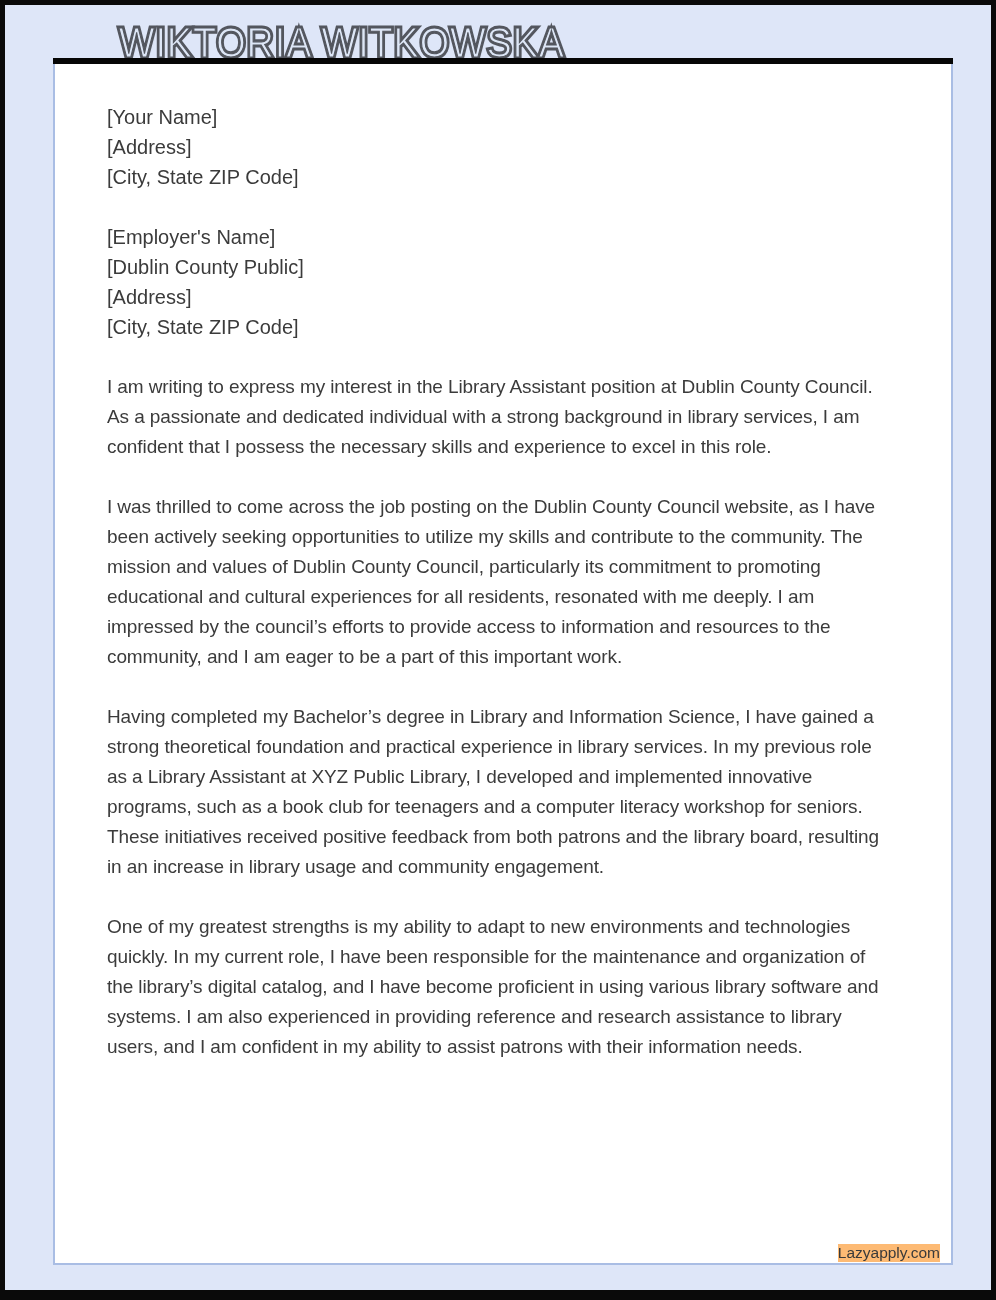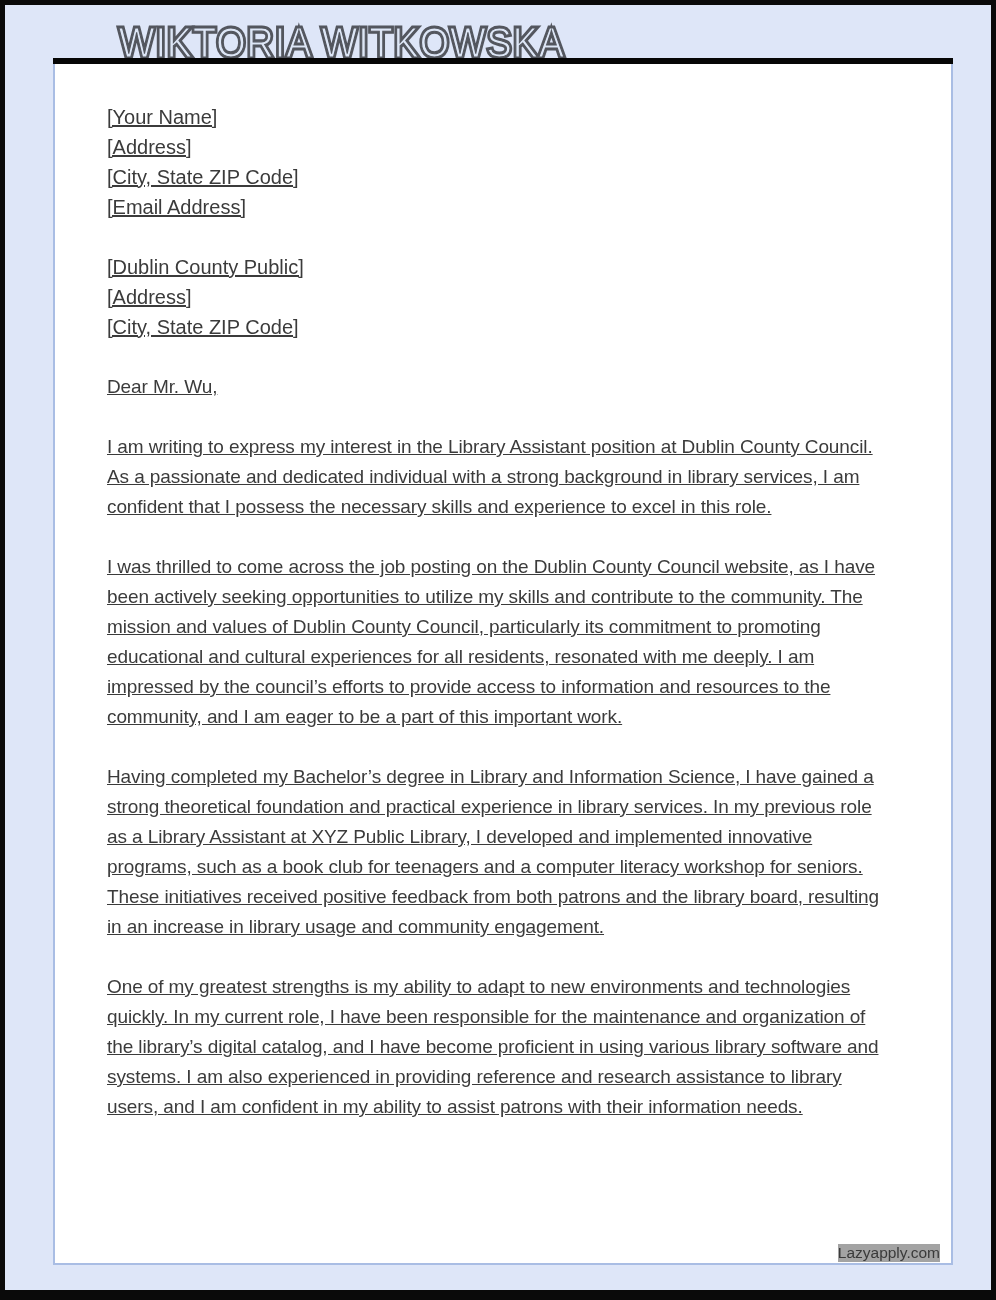--- a/index.html
+++ b/index.html
@@ -63,40 +63,39 @@
     left: 48px; top: 59px; width: 900px; height: 1201px;
     background: #ffffff;
     border: solid #a9bde4;
     border-width: 0 2px 2px 2px;
     overflow: hidden;
   }
 
   .content {
     padding: 38px 55px 0 52px;
     color: #3b3b3b;
-    text-decoration: underline;
   }
 
   .addr-block { margin: 0 0 30px 0; font-size: 20px; }
   .addr-line { line-height: 30px; }
 
   .content p {
     margin: 0 0 30px 0;
     font-size: 19px;
     line-height: 30px;
     letter-spacing: -0.1px;
   }
   .salutation { font-size: 19px; }
 
   .watermark {
     position: absolute;
     right: 11px; bottom: 1px;
     font-size: 15.5px;
     color: #3a3a3a;
-    background: #a3a3a3;
+    background: #fdba74;
     line-height: 18px;
   }
 </style>
 </head>
 <body>
 
 <div class="canvas">
   <div class="frame">
 
     <div class="brand">
@@ -108,30 +107,29 @@
 
     <div class="header-rule"></div>
 
     <div class="page">
       <div class="content">
 
         <div class="addr-block">
           <div class="addr-line">[Your Name]</div>
           <div class="addr-line">[Address]</div>
           <div class="addr-line">[City, State ZIP Code]</div>
-          <div class="addr-line">[Email Address]</div>
         </div>
 
         <div class="addr-block">
+          <div class="addr-line">[Employer's Name]</div>
           <div class="addr-line">[Dublin County Public]</div>
           <div class="addr-line">[Address]</div>
           <div class="addr-line">[City, State ZIP Code]</div>
         </div>
 
-        <p class="salutation">Dear Mr. Wu,</p>
 
         <p>I am writing to express my interest in the Library Assistant position at Dublin County Council. As a passionate and dedicated individual with a strong background in library services, I am confident that I possess the necessary skills and experience to excel in this role.</p>
         <p>I was thrilled to come across the job posting on the Dublin County Council website, as I have been actively seeking opportunities to utilize my skills and contribute to the community. The mission and values of Dublin County Council, particularly its commitment to promoting educational and cultural experiences for all residents, resonated with me deeply. I am impressed by the council’s efforts to provide access to information and resources to the community, and I am eager to be a part of this important work.</p>
         <p>Having completed my Bachelor’s degree in Library and Information Science, I have gained a strong theoretical foundation and practical experience in library services. In my previous role as a Library Assistant at XYZ Public Library, I developed and implemented innovative programs, such as a book club for teenagers and a computer literacy workshop for seniors. These initiatives received positive feedback from both patrons and the library board, resulting in an increase in library usage and community engagement.</p>
         <p>One of my greatest strengths is my ability to adapt to new environments and technologies quickly. In my current role, I have been responsible for the maintenance and organization of the library’s digital catalog, and I have become proficient in using various library software and systems. I am also experienced in providing reference and research assistance to library users, and I am confident in my ability to assist patrons with their information needs.</p>
 
       </div>
 
       <div class="watermark">Lazyapply.com</div>
     </div>

